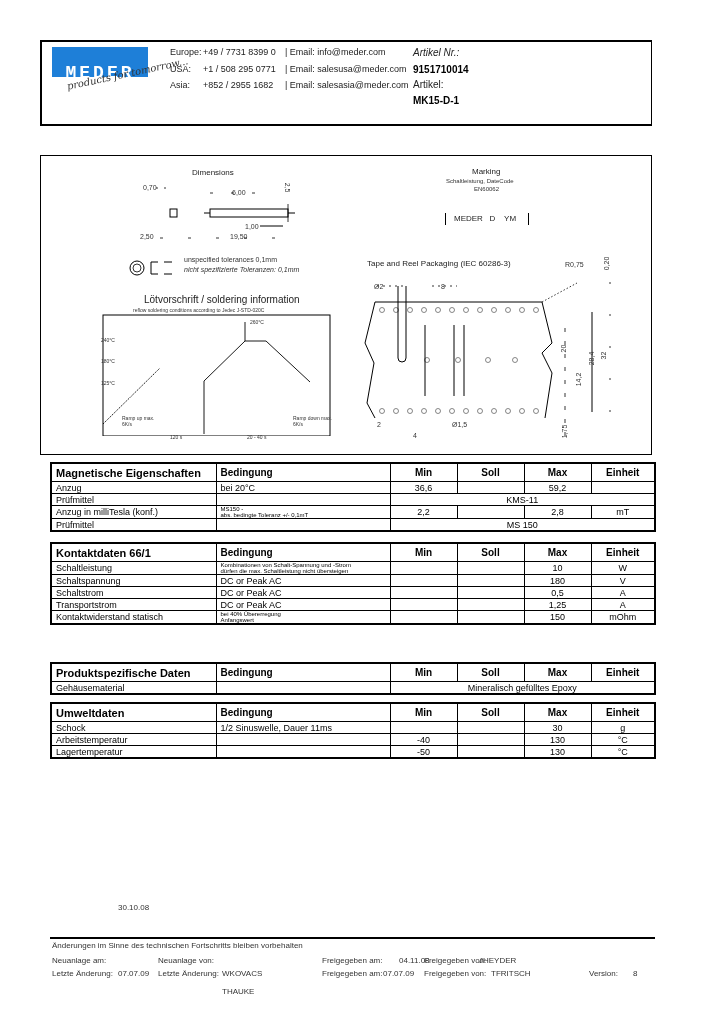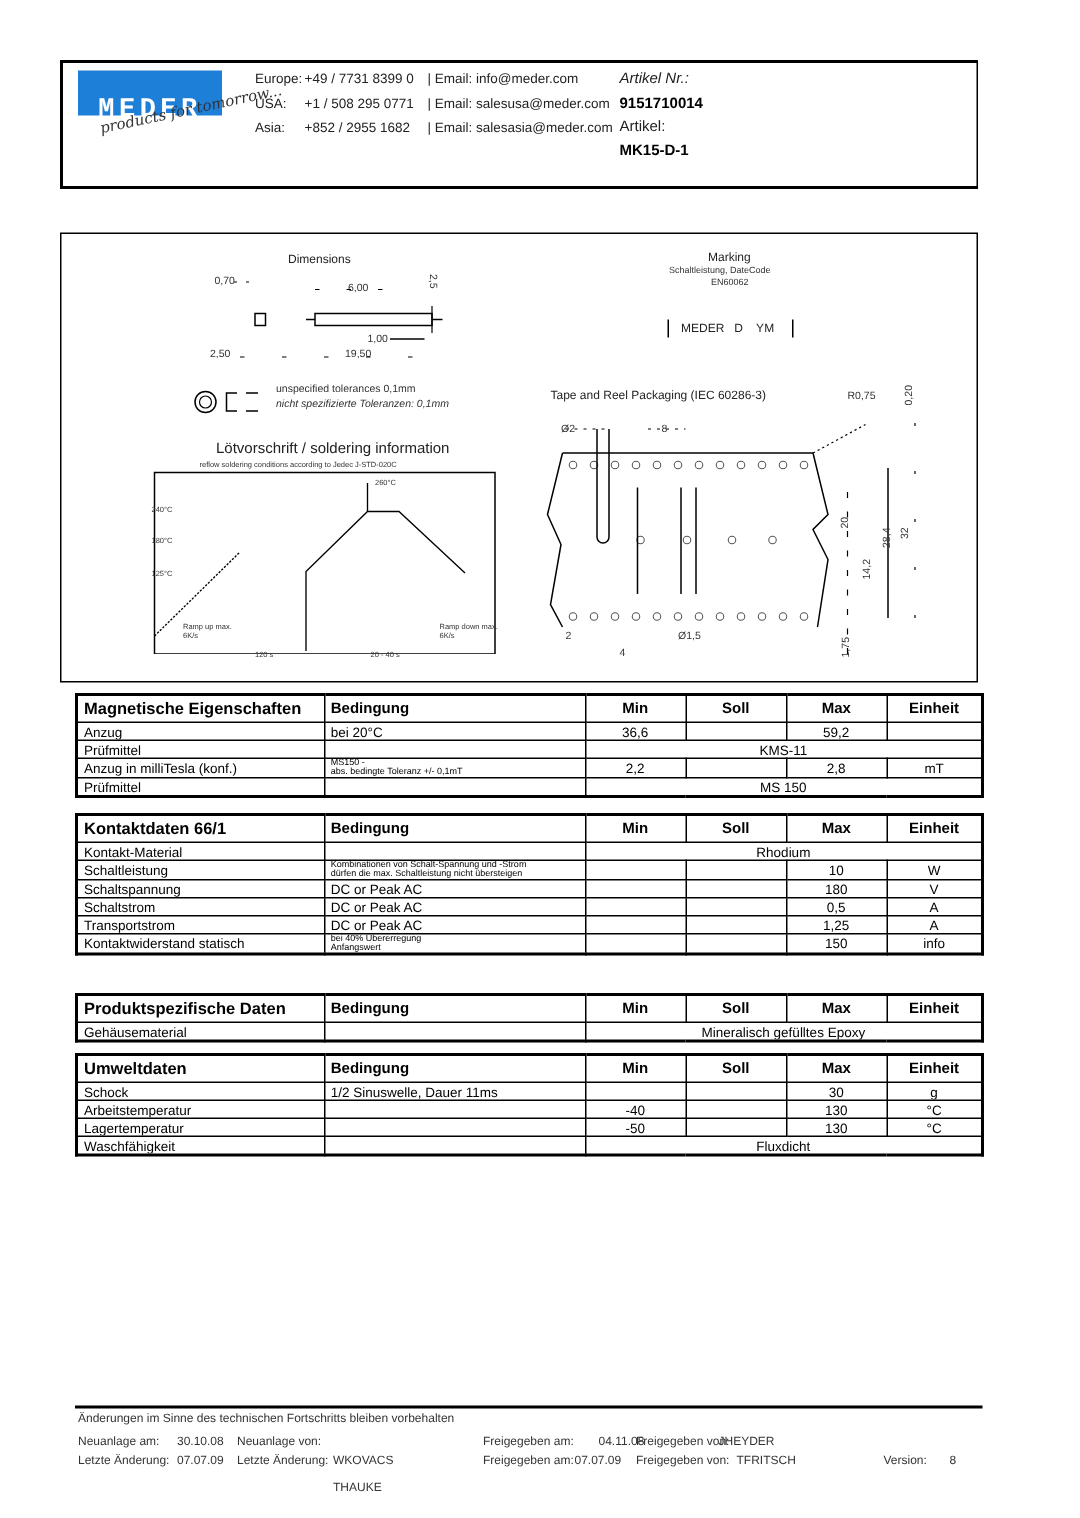--- a/index.html
+++ b/index.html
@@ -224,25 +224,20 @@
   <tbody>
       <tr class="hdr">
     <td class="sec">Kontaktdaten  66/1</td>
     <td>Bedingung</td>
     <td class="c">Min</td>
     <td class="c">Soll</td>
     <td class="c">Max</td>
     <td class="c">Einheit</td>
   </tr>
   <tr>
-    <td>Kontakt-Material</td>
-    <td></td>
-    <td class="c" colspan="4">Rhodium</td>
-  </tr>
-  <tr>
     <td>Schaltleistung</td>
     <td class="tinycell">
           <div>Kombinationen von Schalt-Spannung und -Strom</div>
           <div>dürfen die max. Schaltleistung nicht übersteigen</div>
         </td>
     <td class="c"></td>
     <td class="c"></td>
     <td class="c">10</td>
     <td class="c">W</td>
   </tr>
@@ -272,21 +267,21 @@
   </tr>
   <tr>
     <td>Kontaktwiderstand statisch</td>
     <td class="tinycell">
           <div>bei 40% Übererregung</div>
           <div>Anfangswert</div>
         </td>
     <td class="c"></td>
     <td class="c"></td>
     <td class="c">150</td>
-    <td class="c">info</td>
+    <td class="c">mOhm</td>
   </tr>
 </tbody>
   </table>
 
 <table class="spec" style="top:662px;">
   <colgroup>
       <col style="width:165px">
       <col style="width:174px">
       <col style="width:67px">
       <col style="width:67px">
@@ -345,33 +340,28 @@
     <td class="c">°C</td>
   </tr>
   <tr>
     <td>Lagertemperatur</td>
     <td></td>
     <td class="c">-50</td>
     <td class="c"></td>
     <td class="c">130</td>
     <td class="c">°C</td>
   </tr>
-  <tr>
-    <td>Waschfähigkeit</td>
-    <td></td>
-    <td class="c" colspan="4">Fluxdicht</td>
-  </tr>
 </tbody>
   </table>
 
 <div class="abs foot-line"></div>
 <div class="abs foot" style="left:52px;top:941px;">Änderungen im Sinne des technischen Fortschritts bleiben vorbehalten</div>
 
 <div class="abs foot" style="left:52px;top:956px;">Neuanlage am:</div>
-<div class="abs foot" style="left:118px;top:956px;">30.10.08</div>
+<div class="abs foot" style="left:118px;top:903px;">30.10.08</div>
 <div class="abs foot" style="left:158px;top:956px;">Neuanlage von:</div>
 <div class="abs foot" style="left:222px;top:956px;margin-top:31px;">THAUKE</div>
 <div class="abs foot" style="left:322px;top:956px;">Freigegeben am:</div>
 <div class="abs foot" style="left:399px;top:956px;">04.11.08</div>
 <div class="abs foot" style="left:424px;top:956px;">Freigegeben von:</div>
 <div class="abs foot" style="left:479px;top:956px;">JHEYDER</div>
 
 <div class="abs foot" style="left:52px;top:969px;">Letzte Änderung:</div>
 <div class="abs foot" style="left:118px;top:969px;">07.07.09</div>
 <div class="abs foot" style="left:158px;top:969px;">Letzte Änderung:</div>

